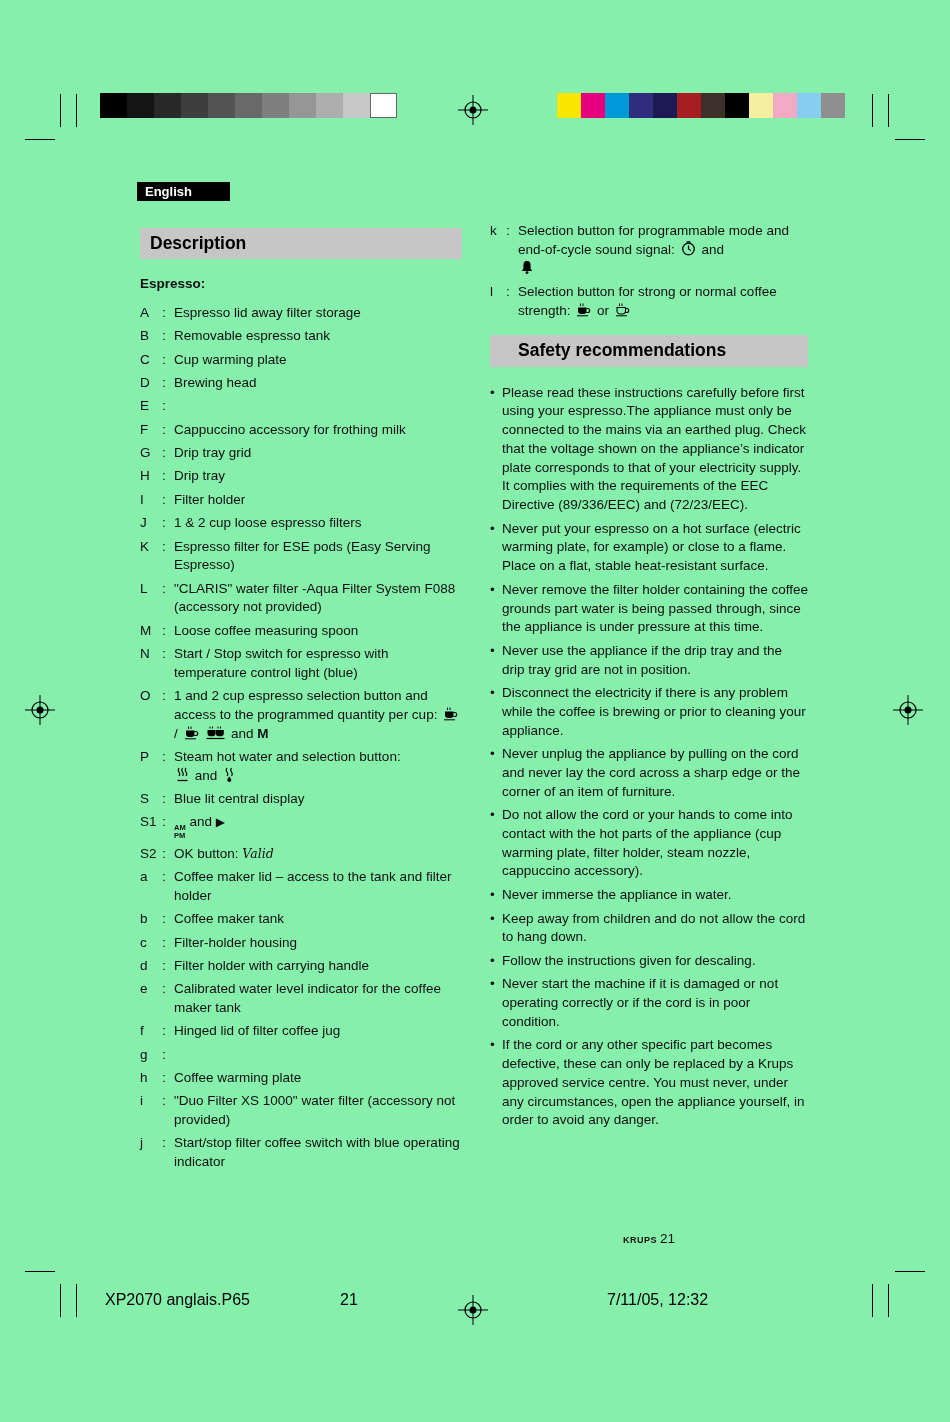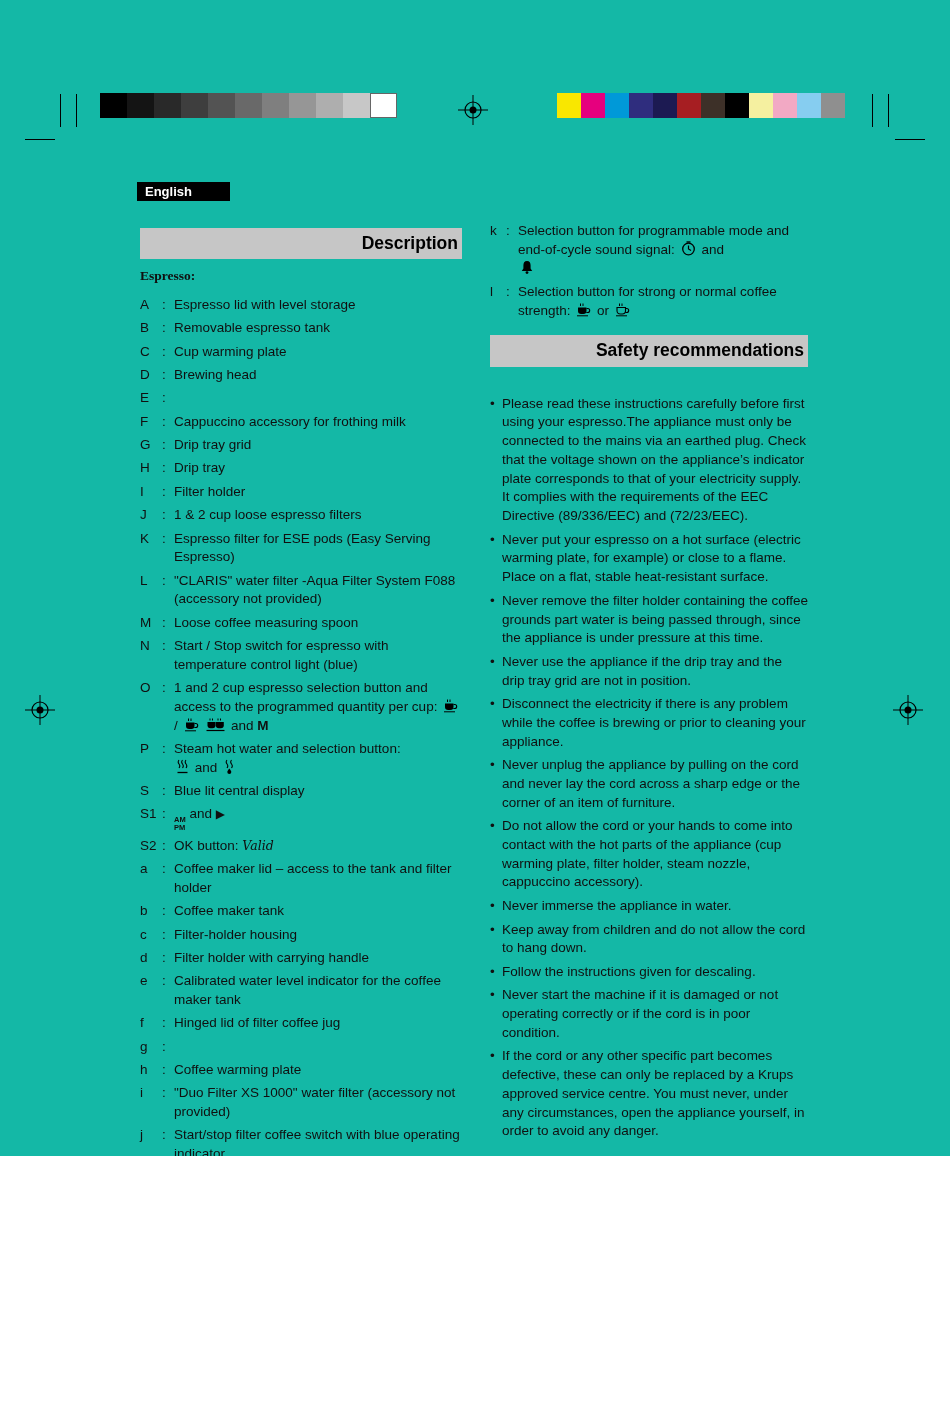--- a/index.html
+++ b/index.html
@@ -1,39 +1,39 @@
 <!DOCTYPE html>
 <html><head>
 <meta charset="utf-8">
 <style>
   * { margin:0; padding:0; box-sizing:border-box; }
   html,body { background:#ffffff; }
   body { font-family:"Liberation Sans", sans-serif; }
-  .page { position:relative; width:950px; height:1156px; background:#14b8a6; overflow:hidden; color:#111; }
+  .page { position:relative; width:950px; height:1422px; background:#86efac; overflow:hidden; color:#111; }
 
   
   .strip { position:absolute; display:flex; height:25px; }
   .gray-strip { left:100px; top:93px; }
   .color-strip { left:557px; top:93px; }
   .gray-strip .swatch { width:27px; height:25px; }
   .color-strip .swatch { width:24px; height:25px; }
   .gray-strip .swatch:last-child { border:1px solid #666; }
   .mark { position:absolute; background:#000; }
   .reg { position:absolute; width:30px; height:30px; }
 
   .english-label { position:absolute; left:137px; top:182px; width:93px; height:19px; background:#000;
     color:#fff; font-weight:bold; font-size:13px; line-height:19px; padding-left:8px; }
 
   .col { position:absolute; font-size:13.5px; line-height:1.39; color:#101010; }
   .col-left { left:140px; top:228px; width:322px; }
   .col-right { left:490px; top:222px; width:318px; }
 
-  .section-heading { background:#c6c6c6; color:#000; font-size:17.5px; font-weight:bold; padding:3px 4px 4px 10px;text-align:right; }
-  .col-right .section-heading { margin-top:15px; margin-bottom:28px;padding-left:28px; }
-  .group-title { font-weight:bold; margin:8px 0 10px;font-family:Liberation Serif, serif; }
+  .section-heading { background:#c6c6c6; color:#000; font-size:17.5px; font-weight:bold; padding:3px 4px 4px 10px; }
+  .col-right .section-heading { margin-top:15px; margin-bottom:17px;padding-left:28px; }
+  .group-title { font-weight:bold; margin:16px 0 10px; }
   .group-title.coffee { margin-top:24px; }
 
   .li { display:flex; margin-bottom:4.6px; }
   .lk { flex:0 0 22px; }
   .col-right .lk { flex:0 0 16px; }
   .ls { flex:0 0 12px; }
   .lt { flex:1; }
 
   .bi { display:flex; margin-bottom:4.8px; }
   .bd { flex:0 0 12px; }
@@ -127,21 +127,21 @@
 
   <div class="english-label">English</div>
 
   <div class="col col-left">
     <div class="section-heading">Description</div>
     <div class="group-title">Espresso:</div>
 
     <div class="li">
         <span class="lk">A</span>
         <span class="ls">:</span>
-        <span class="lt">Espresso lid with level storage</span>
+        <span class="lt">Espresso lid away filter storage</span>
       </div>
     <div class="li">
         <span class="lk">B</span>
         <span class="ls">:</span>
         <span class="lt">Removable espresso tank</span>
       </div>
     <div class="li">
         <span class="lk">C</span>
         <span class="ls">:</span>
         <span class="lt">Cup warming plate</span>

